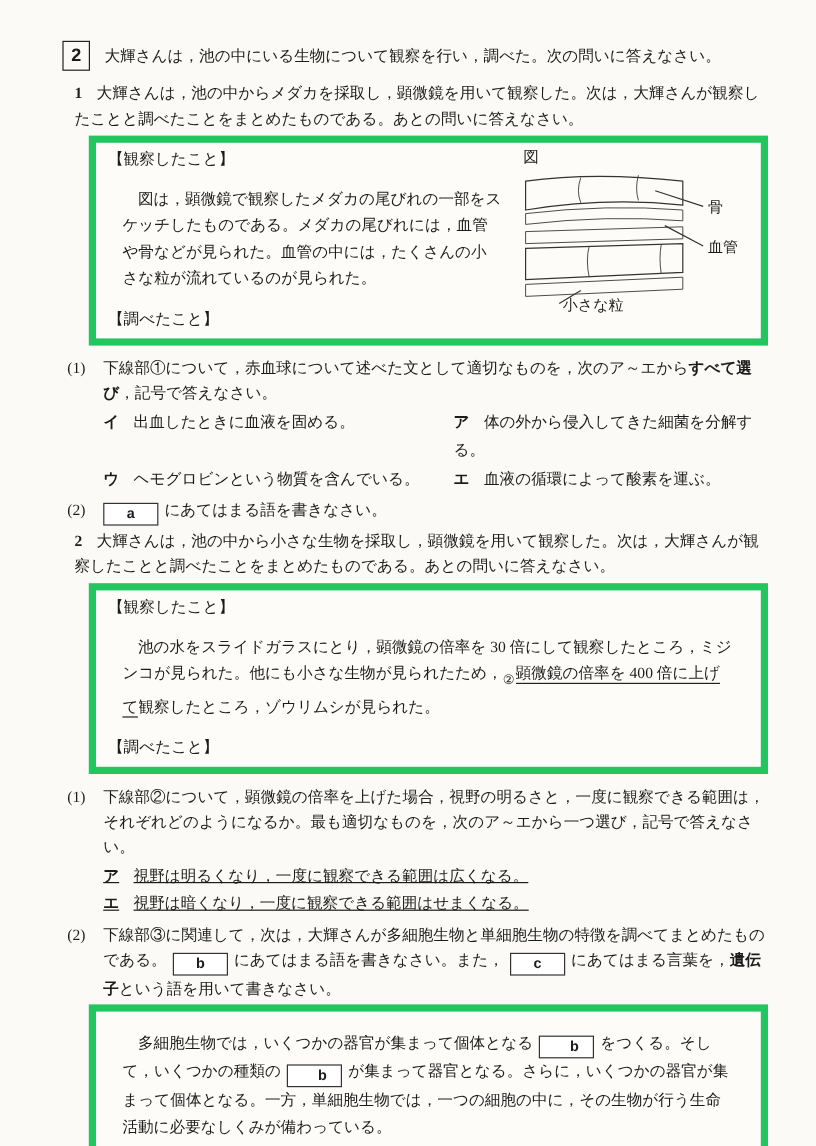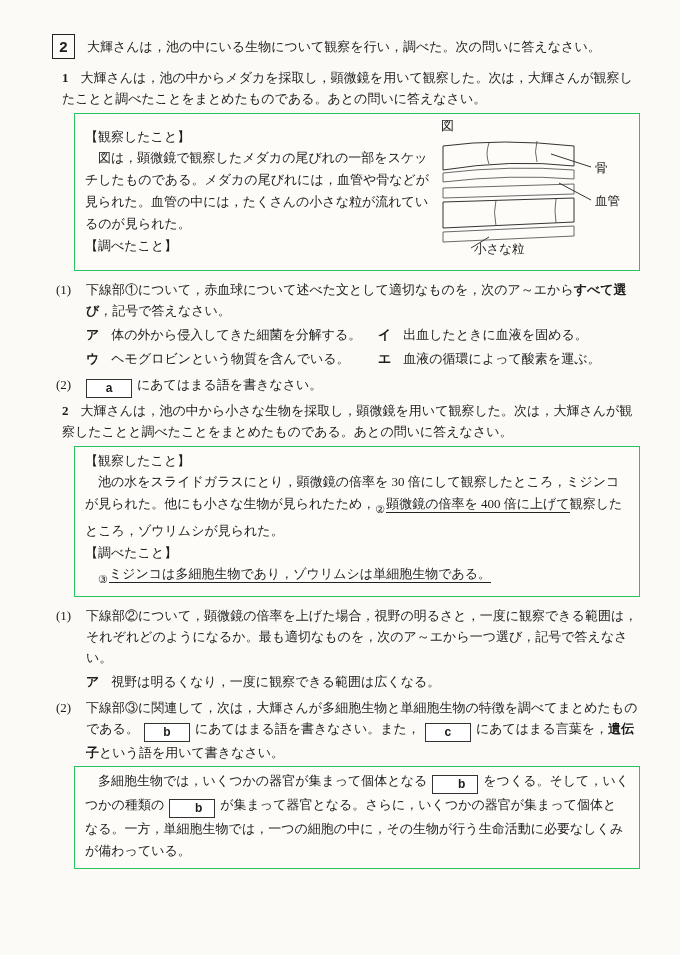--- a/index.html
+++ b/index.html
@@ -21,34 +21,34 @@
     flex:0 0 auto;border:1.6px solid #222;width:21px;height:23px;
     text-align:center;line-height:23px;font-weight:bold;font-size:15px;
     font-family:"Liberation Sans",sans-serif;
   }
   .hdr-text{padding-top:2px;text-align:center;}
   
   .num-para{margin:2px 0 4px 10px;}
   .num-para .pnum{font-weight:bold;margin-right:12px;}
   
   .obox{
-    border:1px solid #22c55e;background:#fdfcf9;
-    margin:3px 0 8px 22px;padding:3px 10px 6px 10px;align-items:center;
+    border:6px solid #22c55e;background:#fdfcf9;
+    margin:3px 0 8px 22px;padding:3px 10px 6px 10px;
   }
   .bhead{line-height:21px;}
-  .bpara{margin:0;text-indent:1em;line-height:22px;}
+  .bpara{margin:12px;text-indent:1em;line-height:22px;}
   .box1{display:flex;gap:6px;}
   .box1-left{flex:1 1 auto;}
   .box1-right{flex:0 0 188px;position:relative;padding-top:1px;}
   .figcap{font-size:13px;line-height:16px;}
   
   .q{position:relative;padding-left:30px;margin:3px 0 2px 4px;}
   .q .qn{position:absolute;left:0;top:0;}
   .opt-grid{display:grid;grid-template-columns:292px 1fr;margin:2px 0 4px 34px;row-gap:1px;}
-  .opt-list{margin:2px 0 4px 34px;}
+  .opt-list{margin:2px 0 4px 34px;text-decoration:underline;}
   .opt .olet{font-weight:bold;margin-right:12px;}
   .opt{line-height:23px;}
   
   .blank{
     display:inline-block;border:1.2px solid #333;background:#fff;
     min-width:44px;height:17px;line-height:17px;text-align:center;
     font-family:"Liberation Sans",sans-serif;font-size:12px;font-weight:bold;
     vertical-align:-3px;margin:0 5px;
   }
   .ul{border-bottom:1.4px solid #222;padding-bottom:0.5px;}
@@ -106,44 +106,44 @@
         <text x="154" y="71" class="figlabel">血管</text>
         <text x="33" y="119" class="figlabel">小さな粒</text>
       </svg>
     </div>
   </div>
 
   <div class="q">
     <span class="qn">(1)</span><span>下線部①について，赤血球について述べた文として適切なものを，次のア～エから</span><span class="bold">すべて選び</span><span>，記号で答えなさい。</span>
   </div>
   <div class="opt-grid">
+    <div class="opt"><span class="olet">イ</span><span>出血したときに血液を固める。</span></div>
     <div class="opt"><span class="olet">ア</span><span>体の外から侵入してきた細菌を分解する。</span></div>
-    <div class="opt"><span class="olet">イ</span><span>出血したときに血液を固める。</span></div>
     <div class="opt"><span class="olet">ウ</span><span>ヘモグロビンという物質を含んでいる。</span></div>
     <div class="opt"><span class="olet">エ</span><span>血液の循環によって酸素を運ぶ。</span></div>
   </div>
 
   <div class="q">
     <span class="qn">(2)</span><span class="blank" style="margin-left:0">a</span><span>にあてはまる語を書きなさい。</span>
   </div>
 
   <div class="num-para"><span class="pnum">2</span><span>大輝さんは，池の中から小さな生物を採取し，顕微鏡を用いて観察した。次は，大輝さんが観察したことと調べたことをまとめたものである。あとの問いに答えなさい。</span></div>
 
   <div class="obox">
     <div class="bhead">【観察したこと】</div>
     <p class="bpara"><span>池の水をスライドガラスにとり，顕微鏡の倍率を 30 倍にして観察したところ，ミジンコが見られた。他にも小さな生物が見られたため，</span><span class="circ">②</span><span class="ul">顕微鏡の倍率を 400 倍に上げて</span><span>観察したところ，ゾウリムシが見られた。</span></p>
     <div class="bhead">【調べたこと】</div>
-    <p class="bpara"><span class="circ">③</span><span class="ul">ミジンコは多細胞生物であり，ゾウリムシは単細胞生物である。</span></p>
   </div>
 
   <div class="q">
     <span class="qn">(1)</span><span>下線部②について，顕微鏡の倍率を上げた場合，視野の明るさと，一度に観察できる範囲は，それぞれどのようになるか。最も適切なものを，次のア～エから一つ選び，記号で答えなさい。</span>
   </div>
   <div class="opt-list">
     <div class="opt"><span class="olet">ア</span><span>視野は明るくなり，一度に観察できる範囲は広くなる。</span></div>
+    <div class="opt"><span class="olet">エ</span><span>視野は暗くなり，一度に観察できる範囲はせまくなる。</span></div>
   </div>
 
   <div class="q">
     <span class="qn">(2)</span><span>下線部③に関連して，次は，大輝さんが多細胞生物と単細胞生物の特徴を調べてまとめたものである。</span><span class="blank">b</span><span>にあてはまる語を書きなさい。また，</span><span class="blank">c</span><span>にあてはまる言葉を，</span><span class="bold">遺伝子</span><span>という語を用いて書きなさい。</span>
   </div>
 
   <div class="obox">
     <p class="bpara"><span>多細胞生物では，いくつかの器官が集まって個体となる</span><span class="blank">b</span><span>をつくる。そして，いくつかの種類の</span><span class="blank">b</span><span>が集まって器官となる。さらに，いくつかの器官が集まって個体となる。一方，単細胞生物では，一つの細胞の中に，その生物が行う生命活動に必要なしくみが備わっている。</span></p>
 
   </div>

